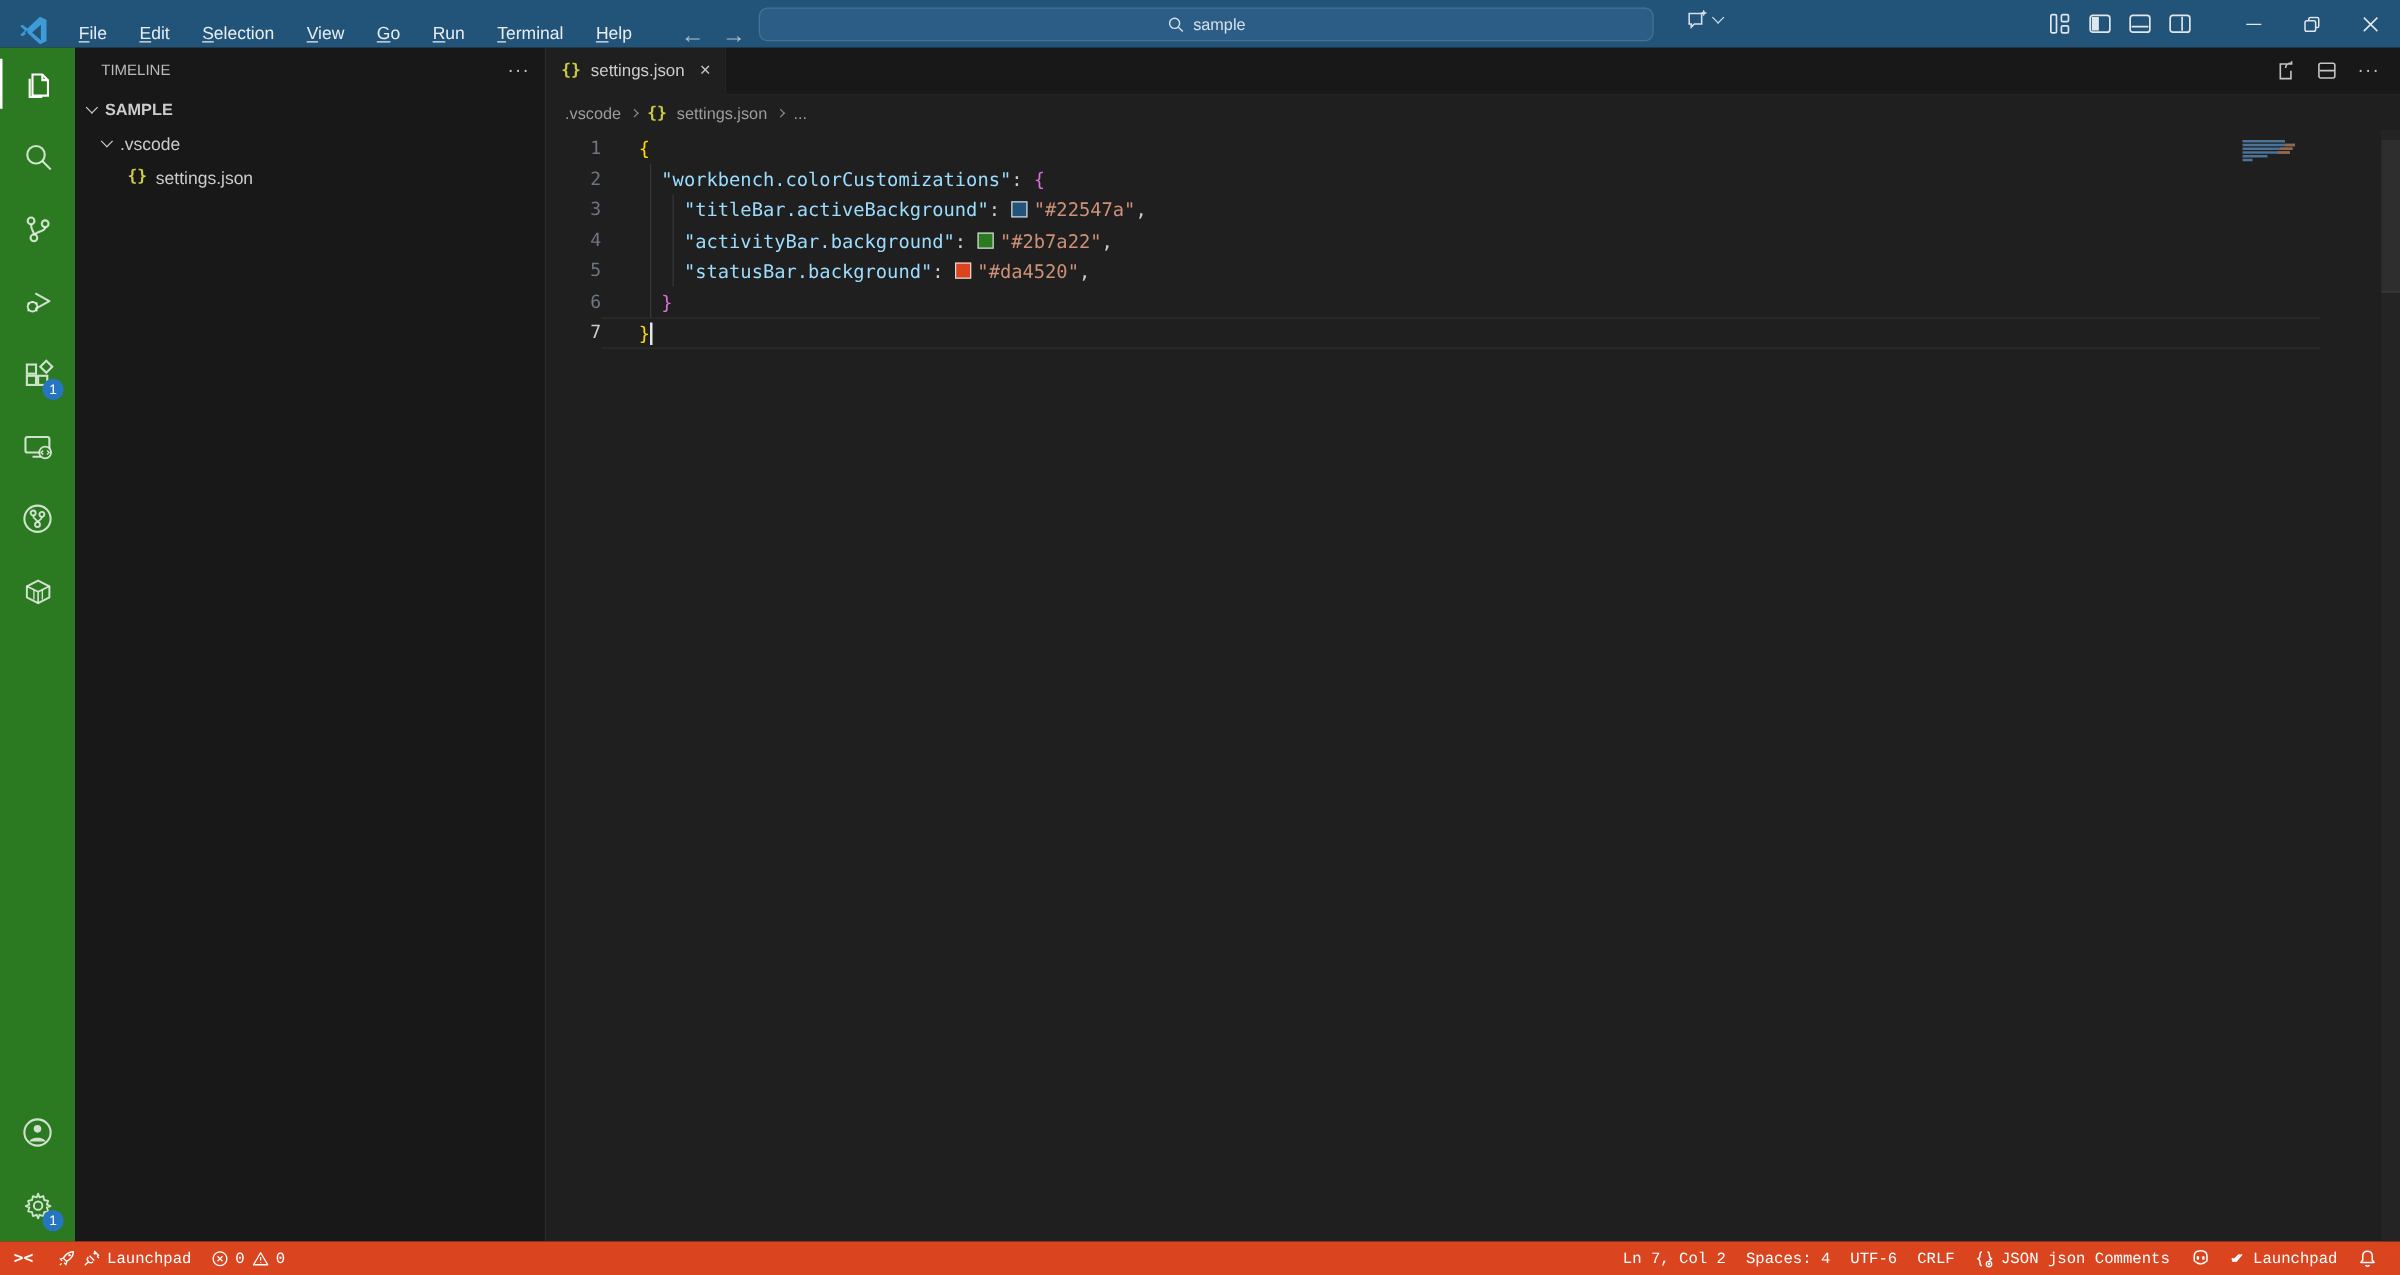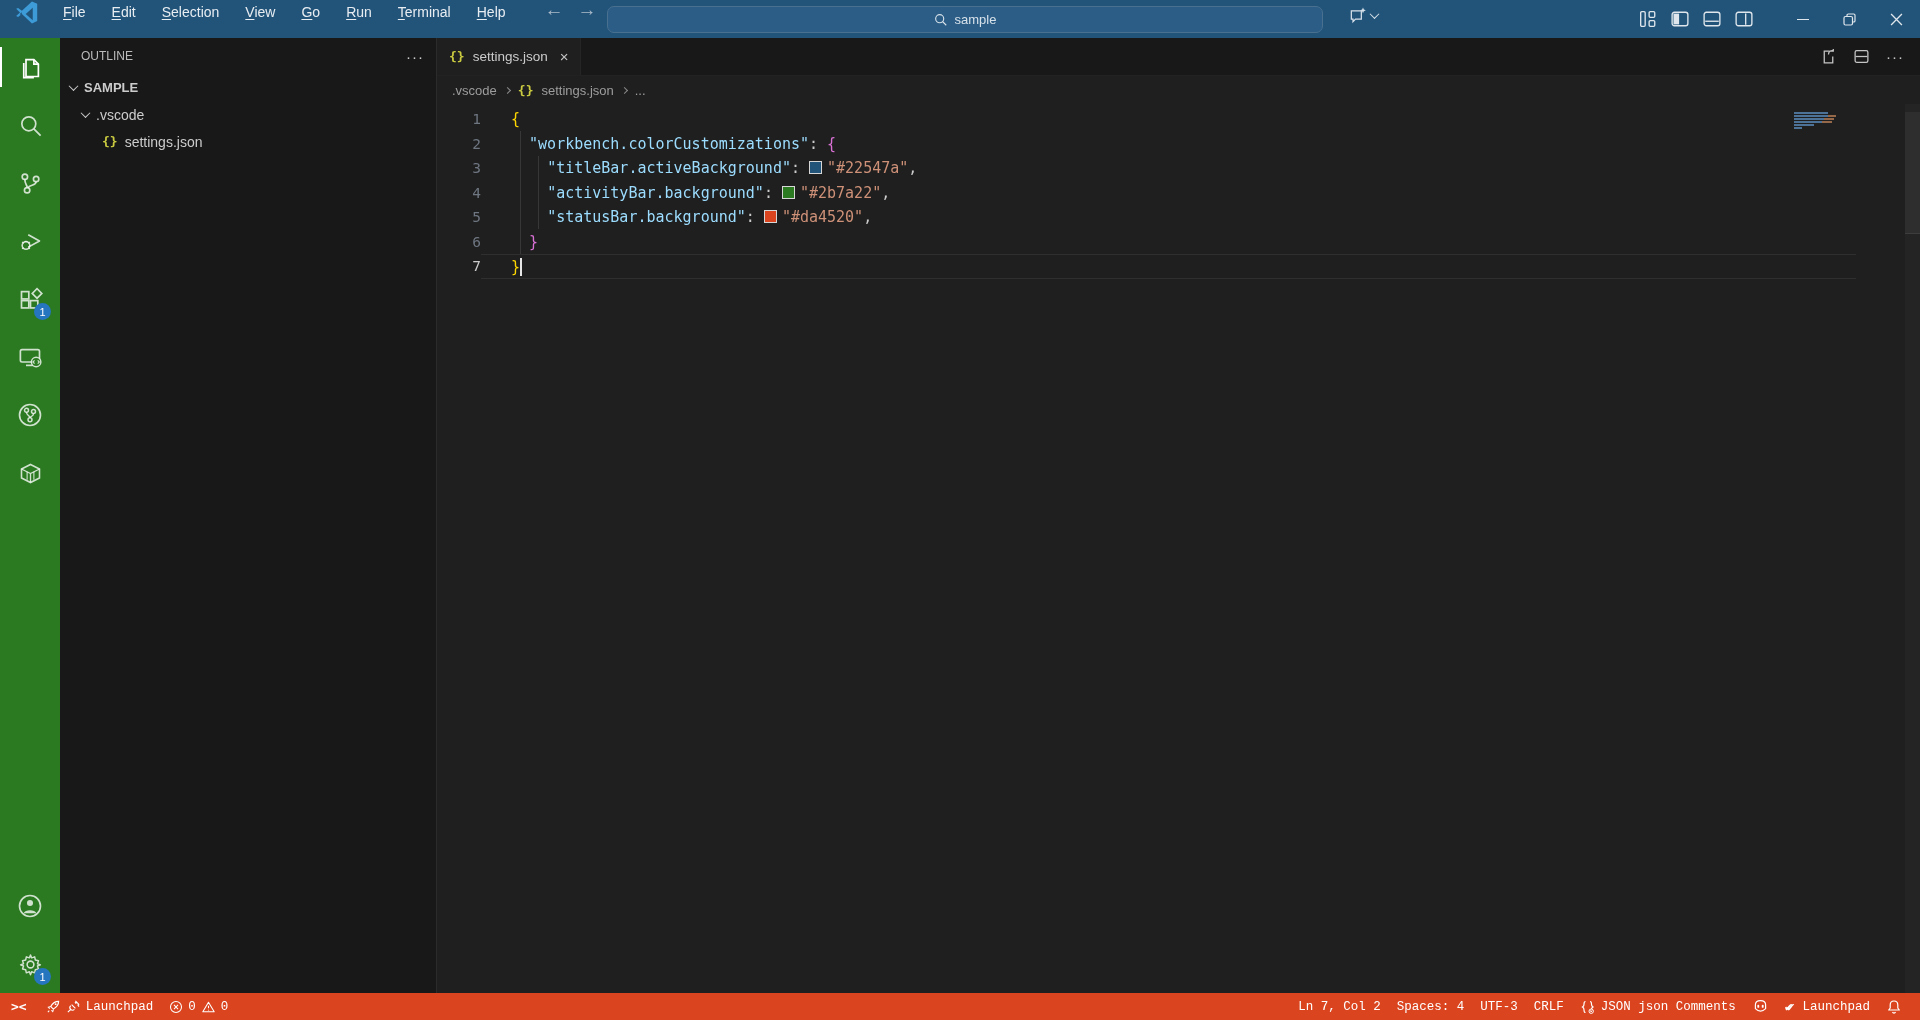--- a/index.html
+++ b/index.html
@@ -1,20 +1,20 @@
 <!DOCTYPE html>
 <html><head>
 <meta charset="utf-8">
 <style>
   * { margin:0; padding:0; box-sizing:border-box; }
   html,body { width:1920px; height:1020px; overflow:hidden; background:#1f1f1f;
     font-family:"Liberation Sans","DejaVu Sans",sans-serif; }
 
   
-  .titlebar { position:relative; height:38px; background:#22547a; display:flex; align-items:flex-start;
+  .titlebar { position:relative; height:38px; background:#22547a; display:flex; align-items:flex-end;
     color:#e8edf2; font-size:14px; }
   .vsc-logo { width:26px; height:26px; margin:0 12px 0 14px; flex:0 0 auto; }
   .menubar { display:flex; align-items:center; gap:4px; }
   .menu-item { padding:4px 11px; border-radius:5px; cursor:default; white-space:nowrap; }
   .menu-item u { text-underline-offset:2px; }
   .nav-arrows { display:flex; gap:14px; margin-left:28px; color:#aebdca; font-size:19px; }
   .nav-arrows span { line-height:1; }
   .searchbox { position:absolute; left:607px; top:6px; width:716px; height:27px;
     background:#2b5d86; border:1px solid #49708f; border-radius:7px;
     display:flex; align-items:center; justify-content:center; gap:7px; color:#d7e1ea; font-size:13px; }
@@ -255,21 +255,21 @@
       <svg class="ic" width="27" height="27" viewBox="0 0 24 24">
         <circle cx="12" cy="12" r="3" fill="none" stroke="currentColor" stroke-width="1.4"></circle>
         <path d="M12 3.5 l1 2.6 2.7-.9 .6 2.8 2.8 .6 -.9 2.7 2.6 1 -2.6 1 .9 2.7 -2.8 .6 -.6 2.8 -2.7 -.9 -1 2.6 -1 -2.6 -2.7 .9 -.6 -2.8 -2.8 -.6 .9 -2.7 -2.6 -1 2.6 -1 -.9 -2.7 2.8 -.6 .6 -2.8 2.7 .9 z" fill="none" stroke="currentColor" stroke-width="1.3" stroke-linejoin="round"></path>
       </svg>
       <span class="ab-badge">1</span>
     </div>
   </div>
 
   <div class="sidebar">
     <div class="sb-header">
-      <span>OUTLINE</span>
+      <span>TIMELINE</span>
       <span class="sb-dots">···</span>
     </div>
     <div class="tree-row tree-root">
       <span class="cv down"></span>
       <span>SAMPLE</span>
     </div>
     <div class="tree-row tree-l1">
       <span class="cv down"></span>
       <span>.vscode</span>
     </div>
@@ -383,21 +383,21 @@
     <span>0</span>
     <svg class="ic" width="15" height="14" viewBox="0 0 16 16">
       <path d="M8 2.5 L14.5 13.5 H1.5 Z" fill="none" stroke="#fff" stroke-width="1.2" stroke-linejoin="round"></path>
       <path d="M8 6.5 v3 M8 11.2 v.7" stroke="#fff" stroke-width="1.2"></path>
     </svg>
     <span>0</span>
   </div>
   <div class="sb-right">
     <div class="sb-item">Ln 7, Col 2</div>
     <div class="sb-item">Spaces: 4</div>
-    <div class="sb-item">UTF-3</div>
+    <div class="sb-item">UTF-6</div>
     <div class="sb-item">CRLF</div>
     <div class="sb-item">
       <svg class="ic" width="16" height="16" viewBox="0 0 16 16">
         <path d="M5.5 2.5 c-1.5 0 -1.5 1.5 -1.5 2.5 s.2 2 -1.5 3 c1.7 1 1.5 2 1.5 3 s0 2.5 1.5 2.5" fill="none" stroke="#fff" stroke-width="1.2"></path>
         <path d="M10 2.5 c1.5 0 1.5 1.5 1.5 2.5 s-.2 2 1.5 3 c-1.2 .7 -1.4 1.4 -1.5 2.1" fill="none" stroke="#fff" stroke-width="1.2"></path>
         <circle cx="11.2" cy="12.2" r="2.2" fill="none" stroke="#fff" stroke-width="1"></circle>
         <path d="M10.4 11.4 l1.6 1.6 M12 11.4 l-1.6 1.6" stroke="#fff" stroke-width=".9"></path>
       </svg>
       <span>JSON json Comments</span>
     </div>

